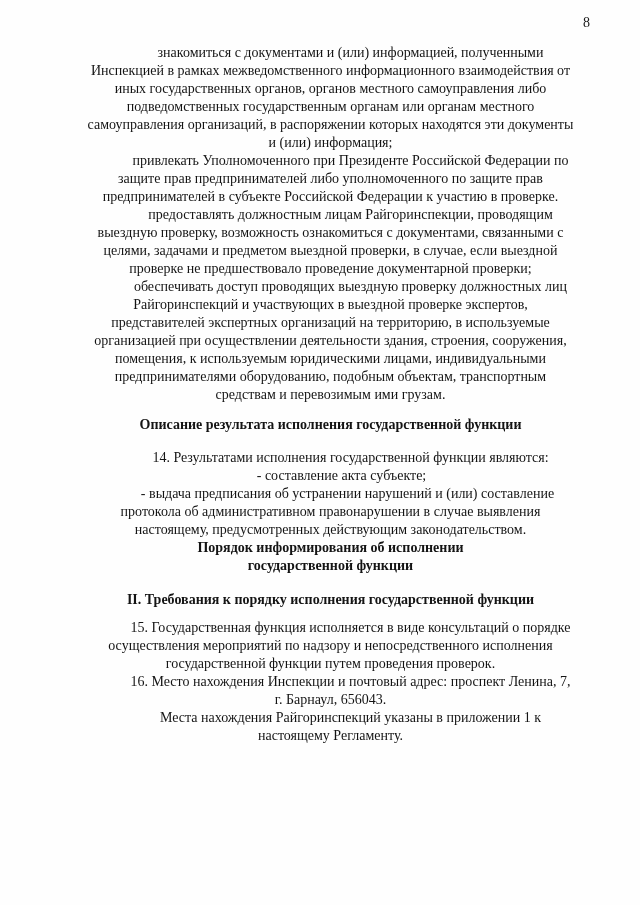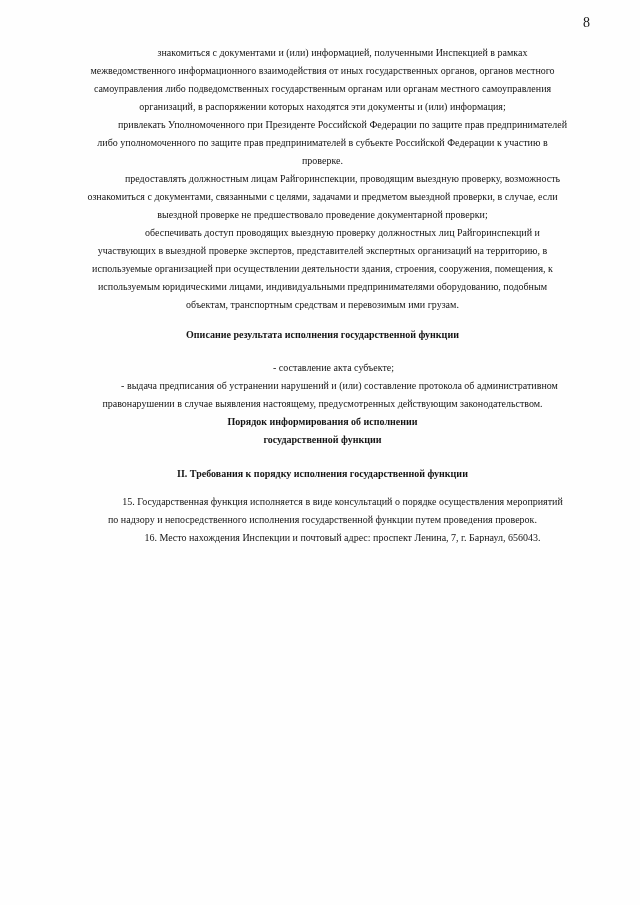--- a/index.html
+++ b/index.html
@@ -19,24 +19,24 @@
   .page-number {
     position: absolute;
     top: 16px;
     left: 583px;
     font-size: 14px;
     line-height: 14px;
     color: #1a1a1a;
   }
   .content {
     position: absolute;
-    left: 78px;
+    left: 86px;
     top: 44px;
     width: 489px;
-    font-size: 10px;
+    font-size: 14px;
     line-height: 18px;
     text-align: justify;
   }
   .content p {
     margin: 0;
     padding: 0;
     text-align: center;
   }
   .para {
     text-indent: 40px;
@@ -76,30 +76,32 @@
 
     <p class="para">привлекать Уполномоченного при Президенте Российской Федерации по защите прав предпринимателей либо уполномоченного по защите прав предпринимателей в субъекте Российской Федерации к участию в проверке.</p>
 
 
     <p class="para">предоставлять должностным лицам Райгоринспекции, проводящим выездную проверку, возможность ознакомиться с документами, связанными с целями, задачами и предметом выездной проверки, в случае, если выездной проверке не предшествовало проведение документарной проверки;</p>
 
     <p class="para">обеспечивать доступ проводящих выездную проверку должностных лиц Райгоринспекций и участвующих в выездной проверке экспертов, представителей экспертных организаций на территорию, в используемые организацией при осуществлении деятельности здания, строения, сооружения, помещения, к используемым юридическими лицами, индивидуальными предпринимателями оборудованию, подобным объектам, транспортным средствам и перевозимым ими грузам.</p>
 
     <p class="heading heading-result">Описание результата исполнения государственной функции</p>
 
+    <p class="para">14. Результатами исполнения государственной функции являются:</p>
 
     <p class="dash-item-1">- составление акта субъекте;</p>
 
     <p class="dash-item-2">- выдача предписания об устранении нарушений и (или) составление протокола об административном правонарушении в случае выявления настоящему, предусмотренных действующим законодательством.</p>
 
     <p class="heading heading-order">Порядок информирования об исполнении
 государственной функции</p>
 
     <p class="heading heading-section">II. Требования к порядку исполнения государственной функции</p>
 
     <p class="para">15. Государственная функция исполняется в виде консультаций о порядке осуществления мероприятий по надзору и непосредственного исполнения государственной функции путем проведения проверок.</p>
 
     <p class="para">16. Место нахождения Инспекции и почтовый адрес: проспект Ленина, 7, г. Барнаул, 656043.</p>
 
+    <p class="para">Места нахождения Райгоринспекций указаны в приложении 1 к настоящему Регламенту.</p>
 
 
   </div>
 </div>
 
 </body></html>

